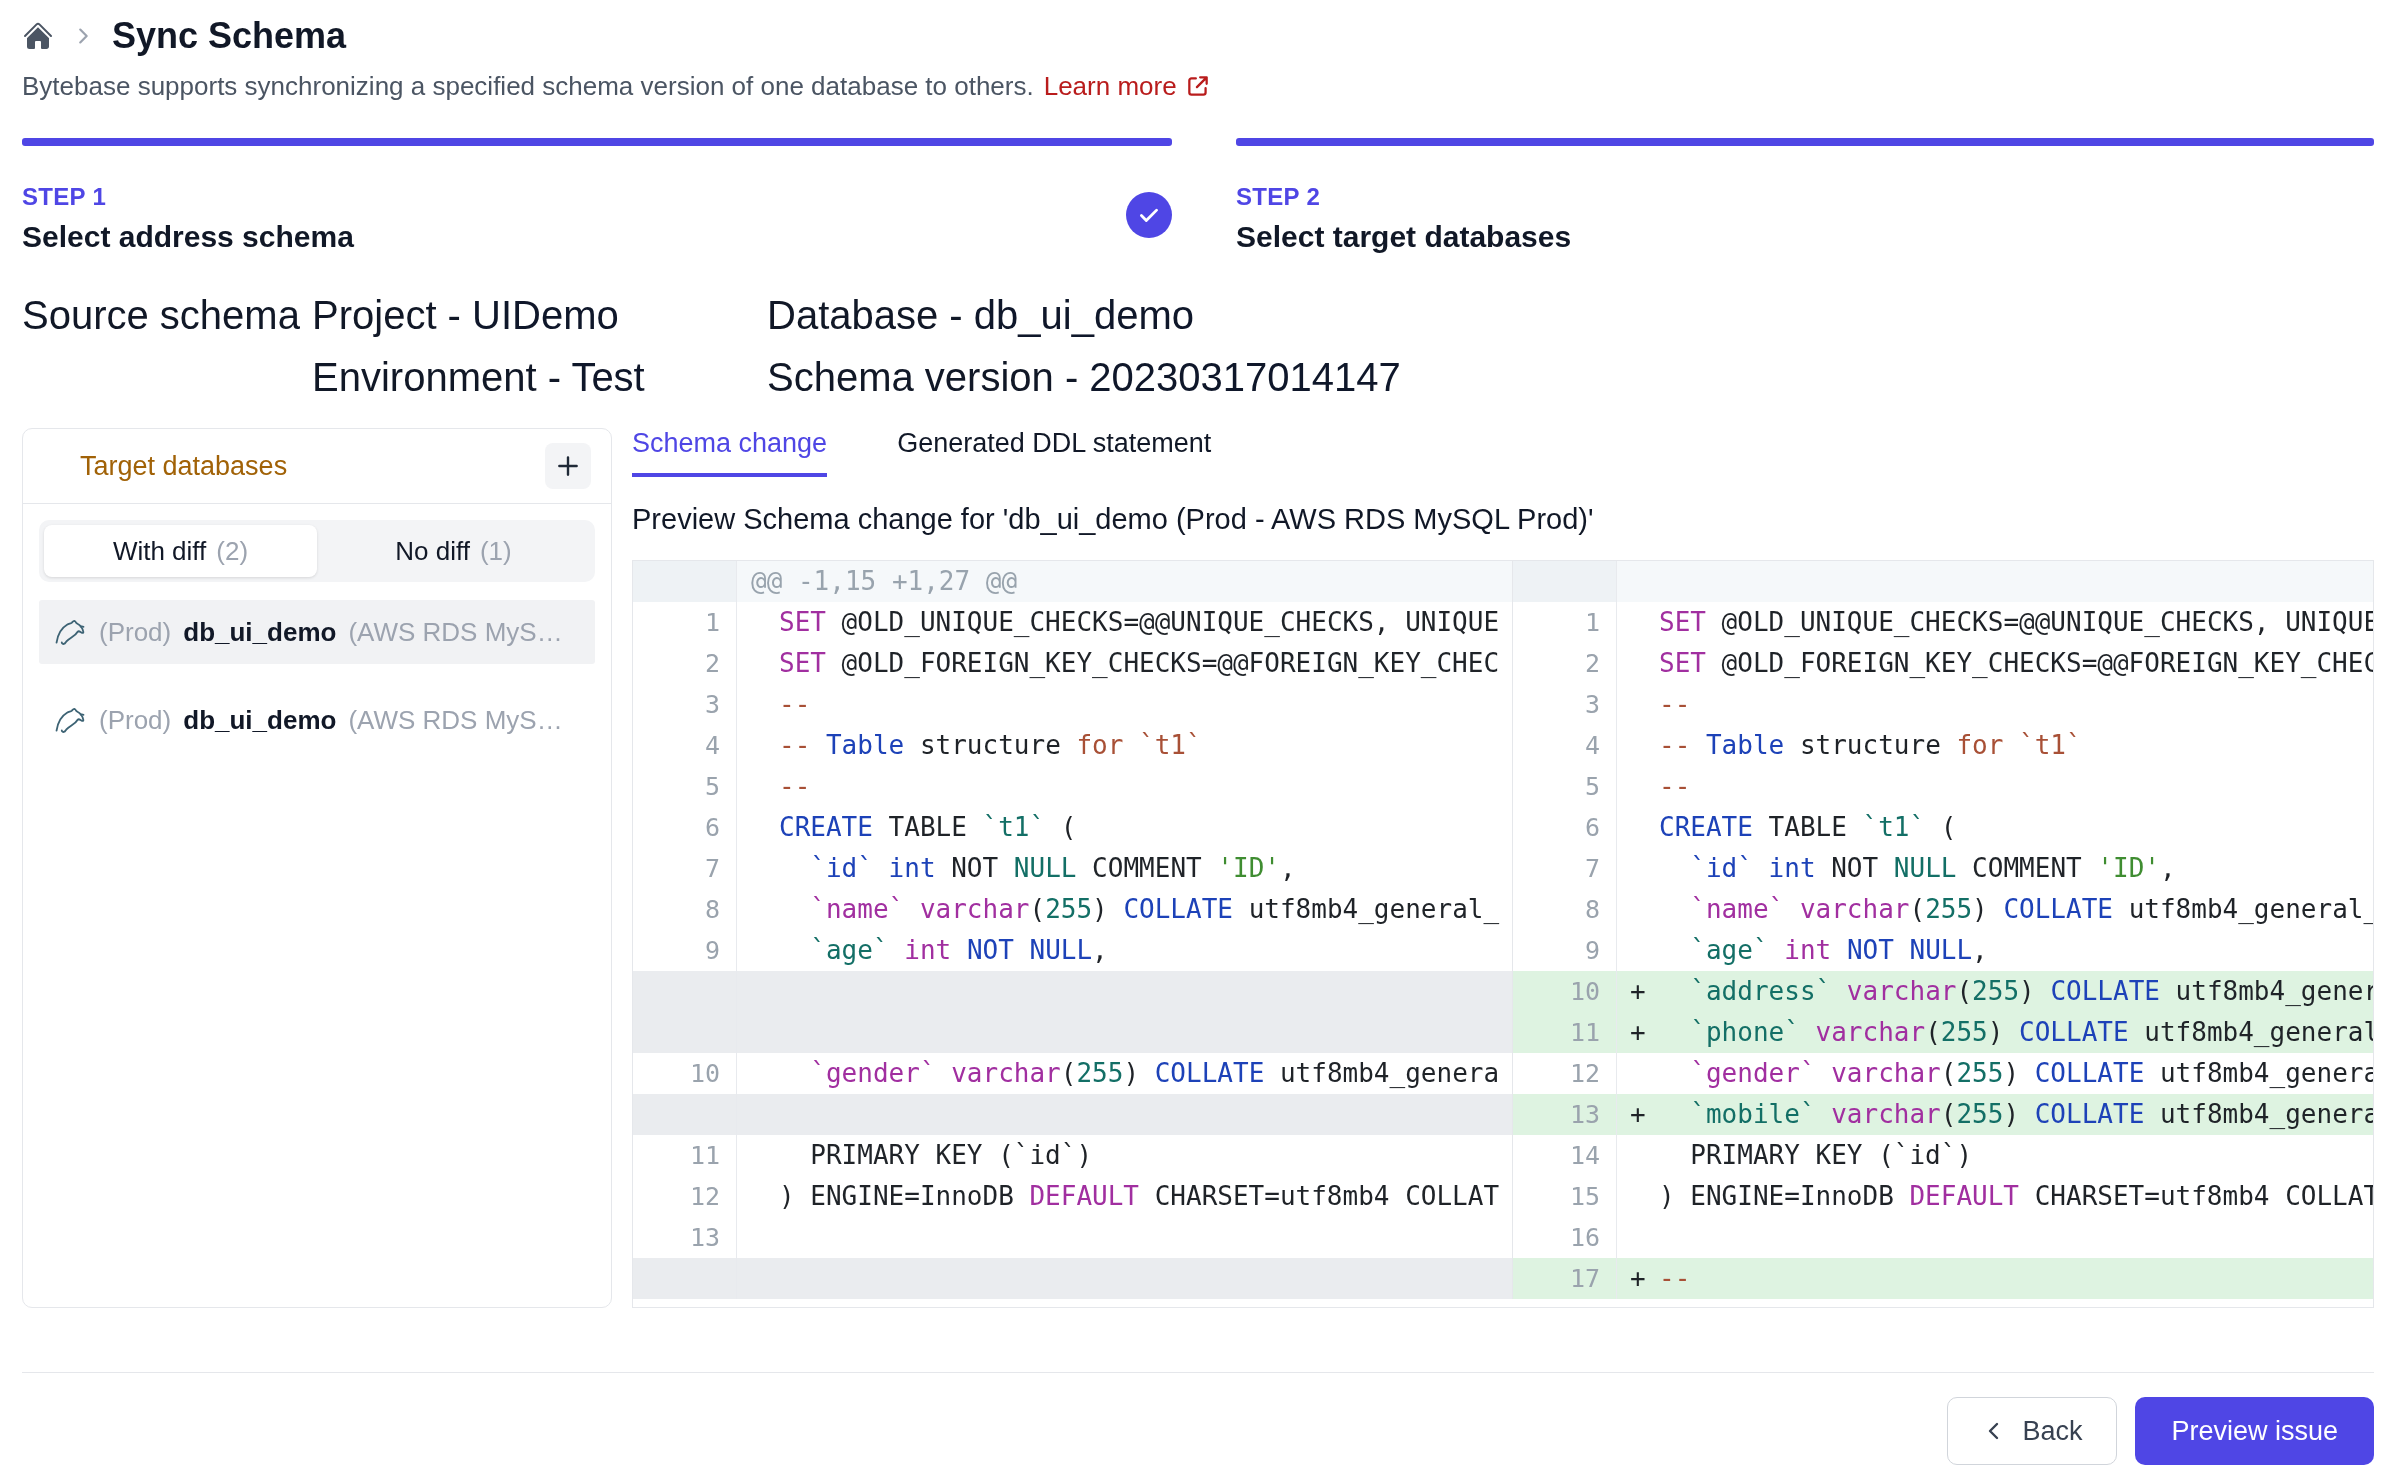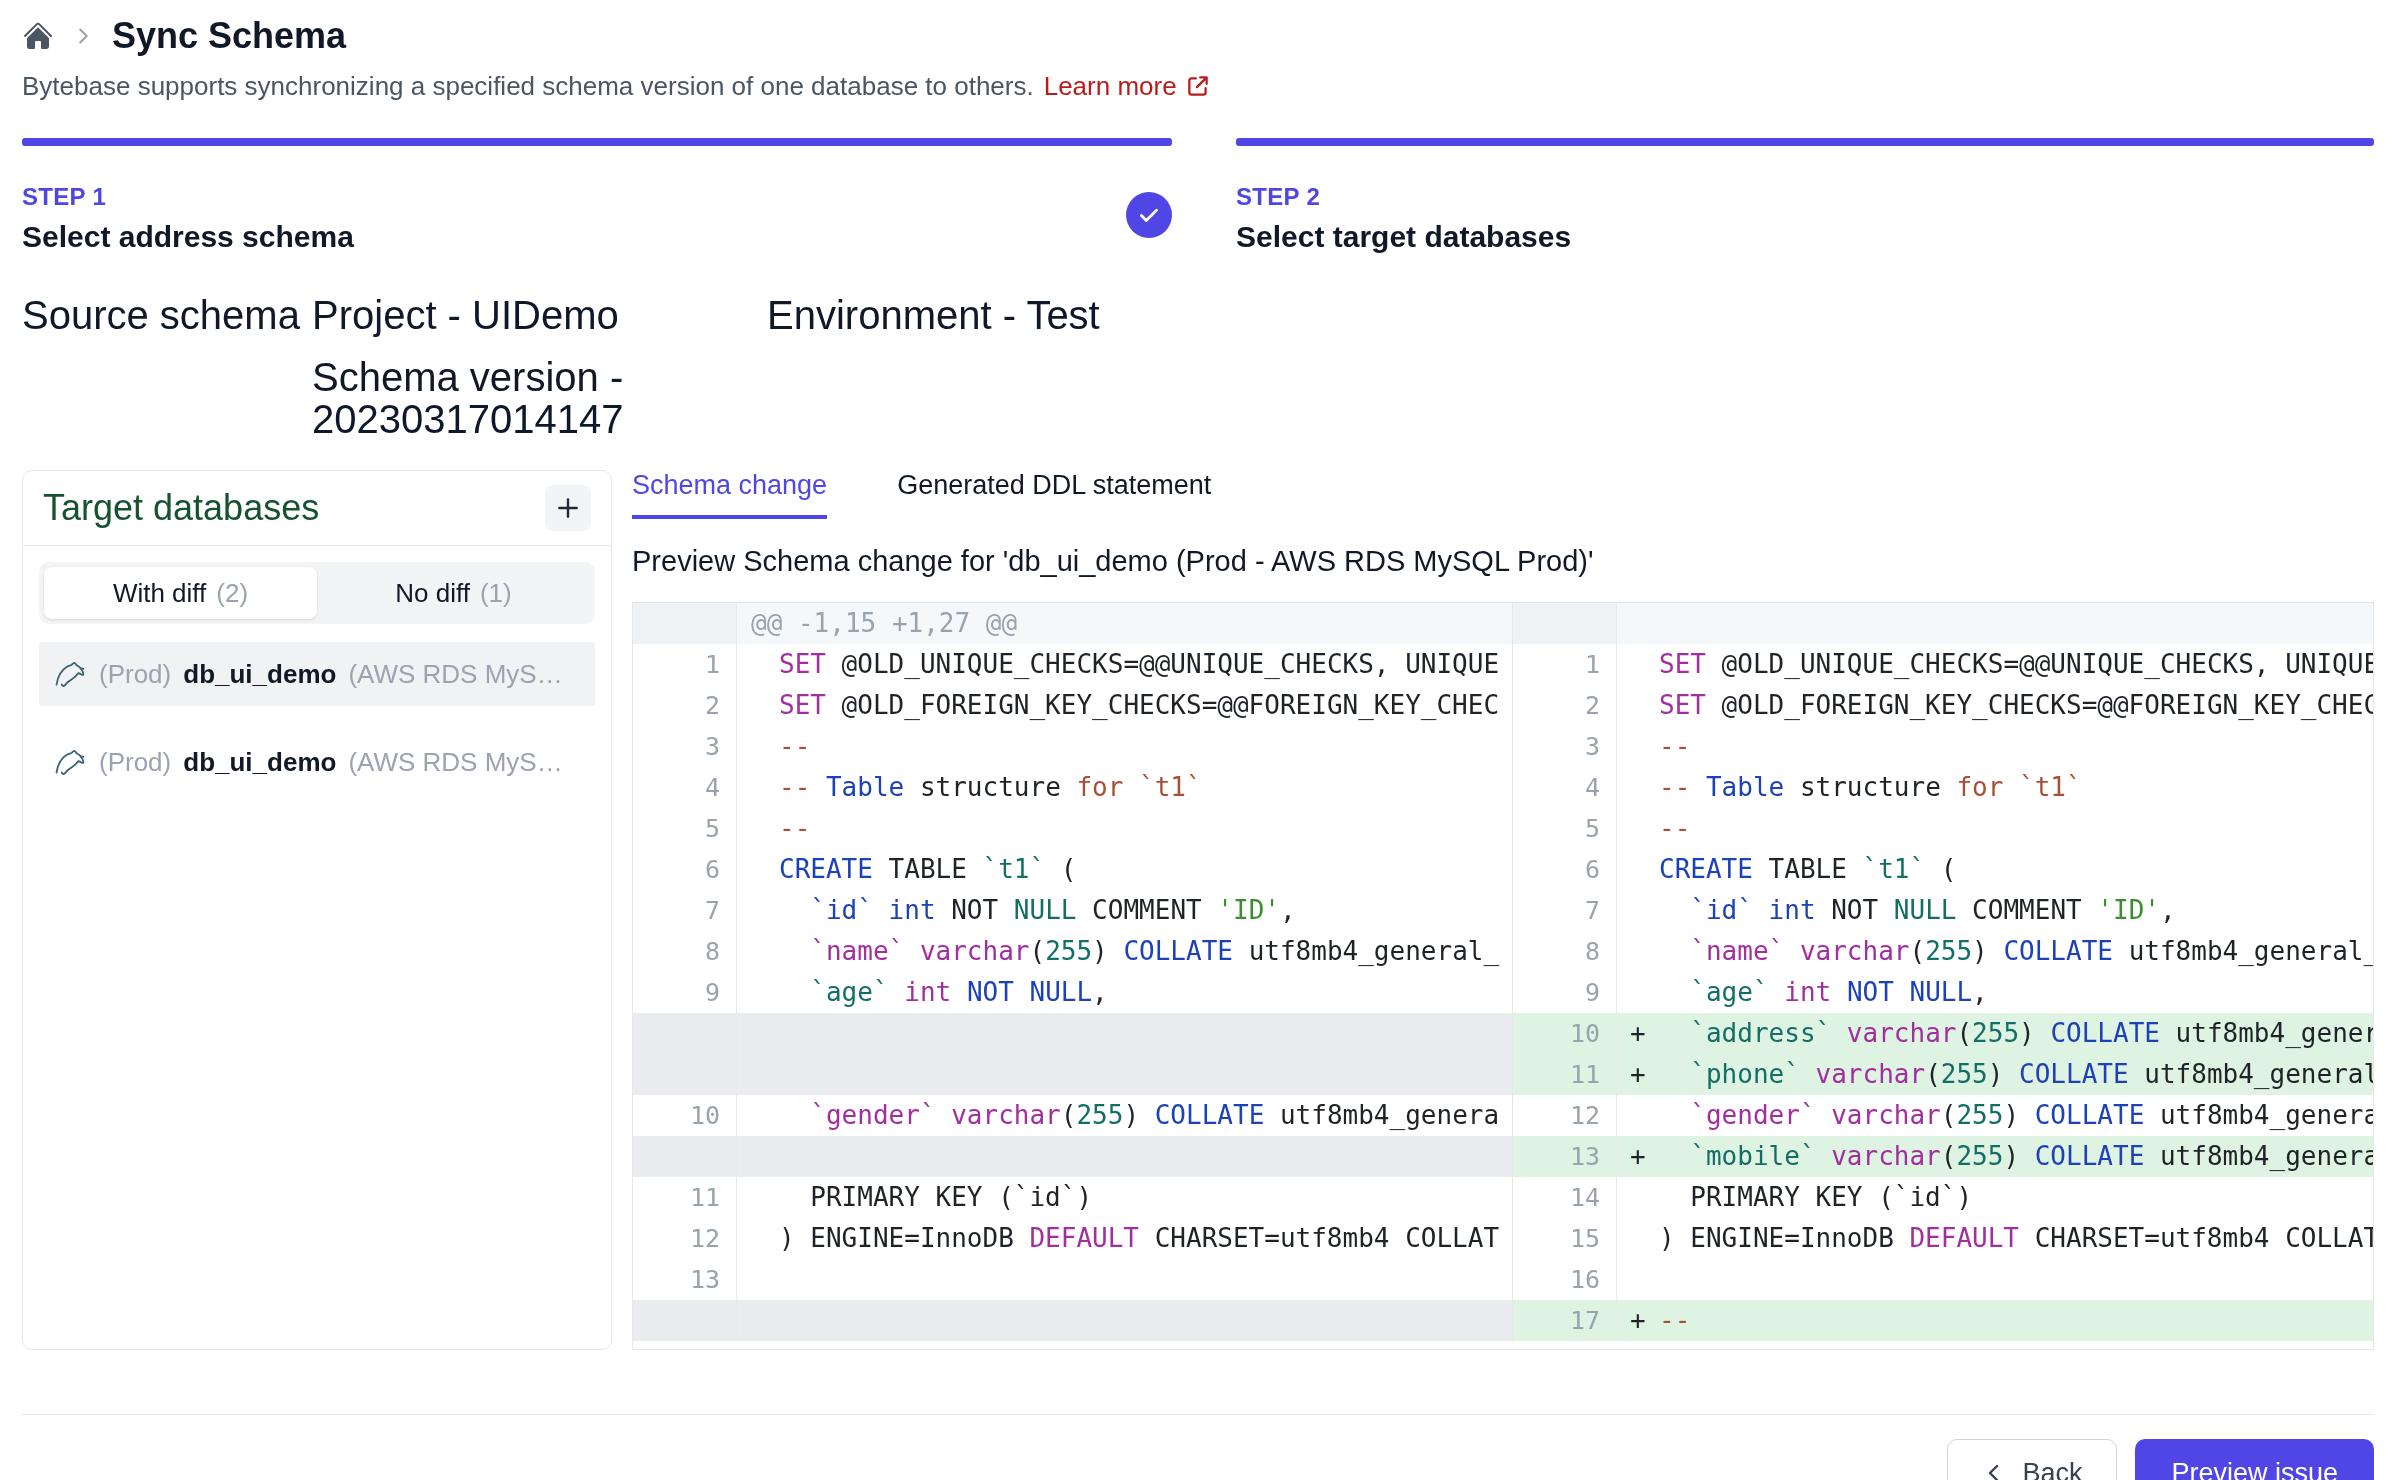--- a/index.html
+++ b/index.html
@@ -33,21 +33,21 @@
   .src-label { grid-row:1 / span 2; grid-column:1; font-weight:500; color:#111827; }
   .field { color:#111827; }
   .field .link { color:#0f172a; cursor:pointer; }
 
   
   .main { display:flex; gap:20px; margin-top:30px; height:880px; }
 
   
   .panel { width:590px; border:1px solid #e5e7eb; border-radius:10px; background:#fff; display:flex; flex-direction:column; }
   .panel-head { display:flex; align-items:center; justify-content:space-between; padding:14px 20px; border-bottom:1px solid #e5e7eb; }
-  .panel-title { font-size:36px; font-weight:500; color:#14532d; }
+  .panel-title { font-size:27px; font-weight:500; color:#a16207;margin-left:37px; }
   .add-btn { width:46px; height:46px; border-radius:8px; background:#f3f4f6; border:none; display:flex; align-items:center; justify-content:center; cursor:pointer; }
   .add-btn svg { width:26px; height:26px; color:#1f2937; }
   .seg { margin:16px 16px 6px; background:#f3f4f6; border-radius:10px; padding:5px; display:flex; }
   .seg-btn { flex:1; height:52px; border:none; background:transparent; border-radius:8px; display:flex; align-items:center; justify-content:center; gap:10px; font-size:26px; font-family:inherit; color:#111827; cursor:pointer; }
   .seg-btn.active { background:#fff; box-shadow:0 1px 3px rgba(0,0,0,.12); }
   .count { color:#9ca3af; }
   .db-list { margin-top:12px; }
   .db-item { margin:0 16px 24px; height:64px; border-radius:3px; display:flex; align-items:center; gap:12px; padding:0 14px; font-size:26px; cursor:pointer; }
   .db-item.selected { background:#f1f2f4; }
   .mysql-icon { width:34px; height:34px; flex:0 0 auto; color:#3d6374; }
@@ -135,20 +135,24 @@
     </div>
   </div>
 
   <div class="src">
     <div class="src-label">Source schema</div>
     <div class="field">
       <span>Project -</span>
       <span class="link">UIDemo</span>
     </div>
     <div class="field">
+      <span>Database -</span>
+      <span class="link">db_ui_demo</span>
+    </div>
+    <div class="field">
       <span>Environment -</span>
       <span class="link">Test</span>
     </div>
     <div class="field">
       <span>Schema version -</span>
       <span class="link">20230317014147</span>
     </div>
   </div>
 
   <div class="main">

